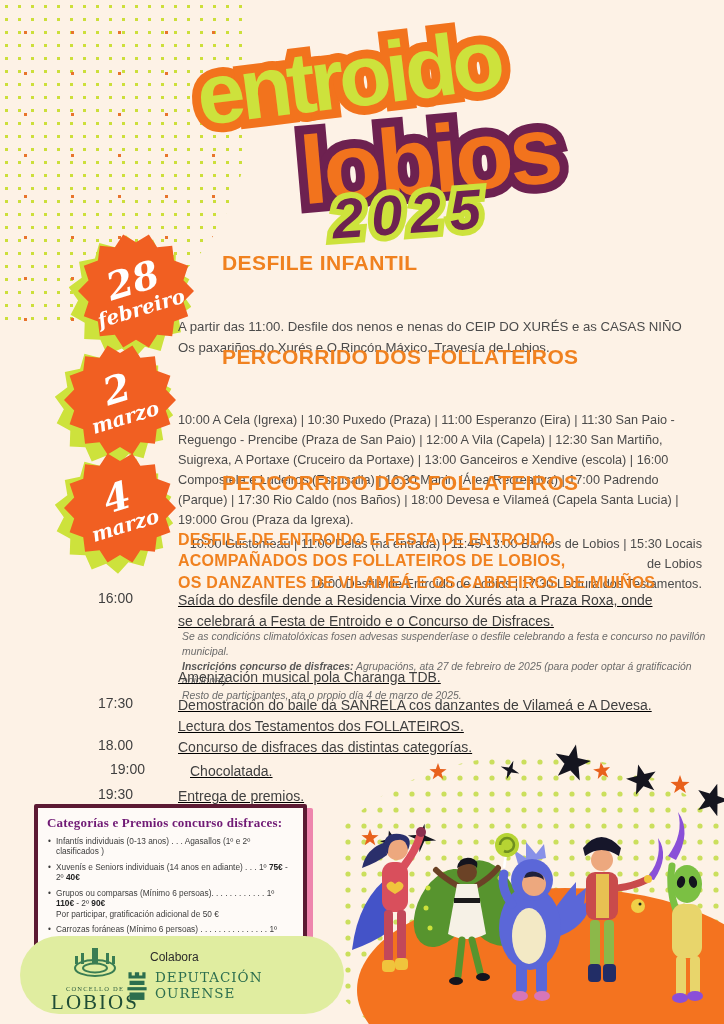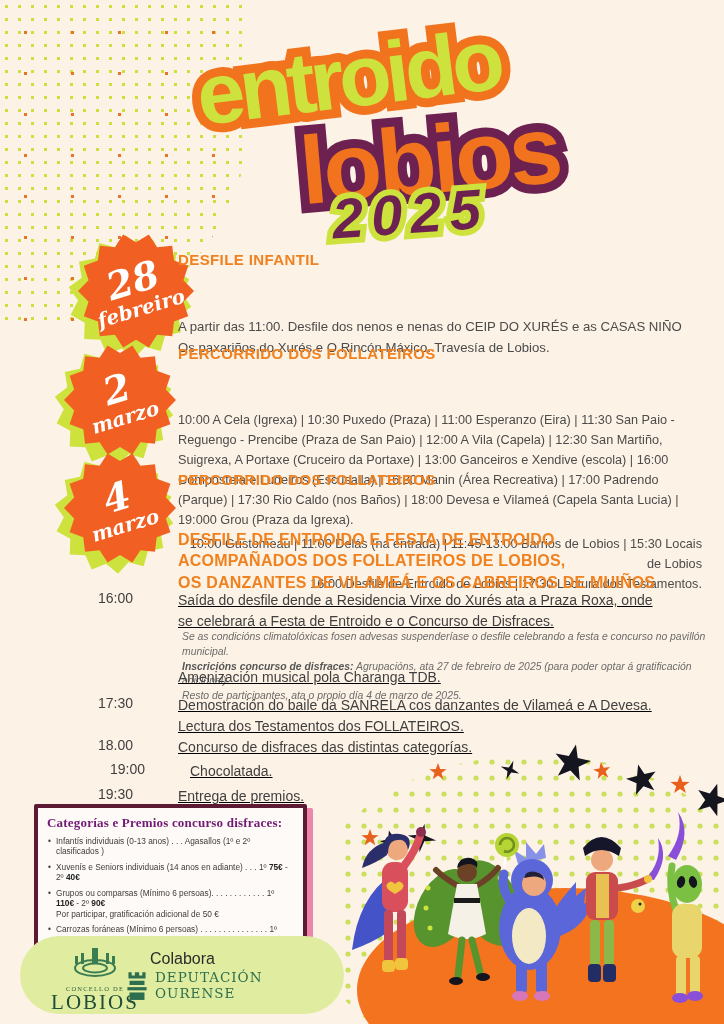--- a/index.html
+++ b/index.html
@@ -38,21 +38,21 @@
   .burst.lime { background:#cde23c; transform:translate(-6px,6px) rotate(9deg) scale(1.07); }
   .burst.orange { background:#f15f22; }
   .badge-text {
     position:absolute; inset:0; display:flex; flex-direction:column;
     align-items:center; justify-content:center; transform:rotate(-17deg);
     color:#fff; font-family:"DejaVu Serif", serif; font-style:italic; font-weight:bold;
   }
   .badge-day { font-size:38px; line-height:0.9; }
   .badge-month { font-size:20px; line-height:1; margin-top:2px; }
   
-  .evt-title { position:absolute; color:#f0811f; font-weight:bold; font-size:15px; letter-spacing:0.4px; }
+  .evt-title { position:absolute; color:#f0811f; font-weight:bold; font-size:21px; letter-spacing:0.4px;margin-left:44px; }
   .evt-body  { position:absolute; color:#4b4b4b; font-size:12.7px; line-height:1.58; white-space:pre-line;margin-top:41px; }
   .fest-heading {
     position:absolute; left:178px; top:529px; width:530px;
     color:#f0811f; font-weight:bold; font-size:16px; line-height:1.33;
     letter-spacing:0.2px; white-space:pre-line;
   }
   
   .sch-row { position:absolute; left:98px; width:560px;text-decoration:underline; }
   .sch-time { position:absolute; left:0; top:0; color:#3f3f3f; font-size:14px; }
   .sch-text { margin-left:80px; color:#3f3f3f; font-size:14px; line-height:1.5; white-space:pre-line; }
@@ -71,21 +71,21 @@
   .cat-item { margin-top:4.5px; font-size:8.3px; color:#3c3c3c; line-height:1.3; padding-left:9px; position:relative; }
   .cat-item::before { content:"•"; position:absolute; left:1px; top:0; color:#3c3c3c; }
   .cat-item b { font-weight:bold; color:#222; }
   .cat-sub { font-size:8.3px; color:#3c3c3c; }
   
   .footer-blob { position:absolute; left:20px; top:936px; width:324px; height:78px;
     background:#e0eda0; border-radius:40px; }
   .lobios-logo { position:absolute; left:40px; top:944px; width:110px; text-align:center; }
   .lobios-small { font-size:6.5px; letter-spacing:1.2px; color:#2c5d3f; font-family:"Liberation Serif", serif; margin-top:1px; }
   .lobios-big { font-size:21px; letter-spacing:2px; color:#1f4d36; font-family:"Liberation Serif", serif; line-height:1; }
-  .colabora { position:absolute; left:150px; top:950px; font-size:16px; color:#2b2b2b; }
+  .colabora { position:absolute; left:150px; top:950px; font-size:12px; color:#2b2b2b; }
   .dep-icon { position:absolute; left:124px; top:969px; }
   .dep-text { position:absolute; left:155px; top:970px; font-family:"DejaVu Serif", serif;
     font-size:13.5px; letter-spacing:1px; color:#2c6e4e; line-height:1.15; }
   
   .illus { position:absolute; left:340px; top:738px; }
 </style>
 </head>
 <body>
 
 <div id="poster">

